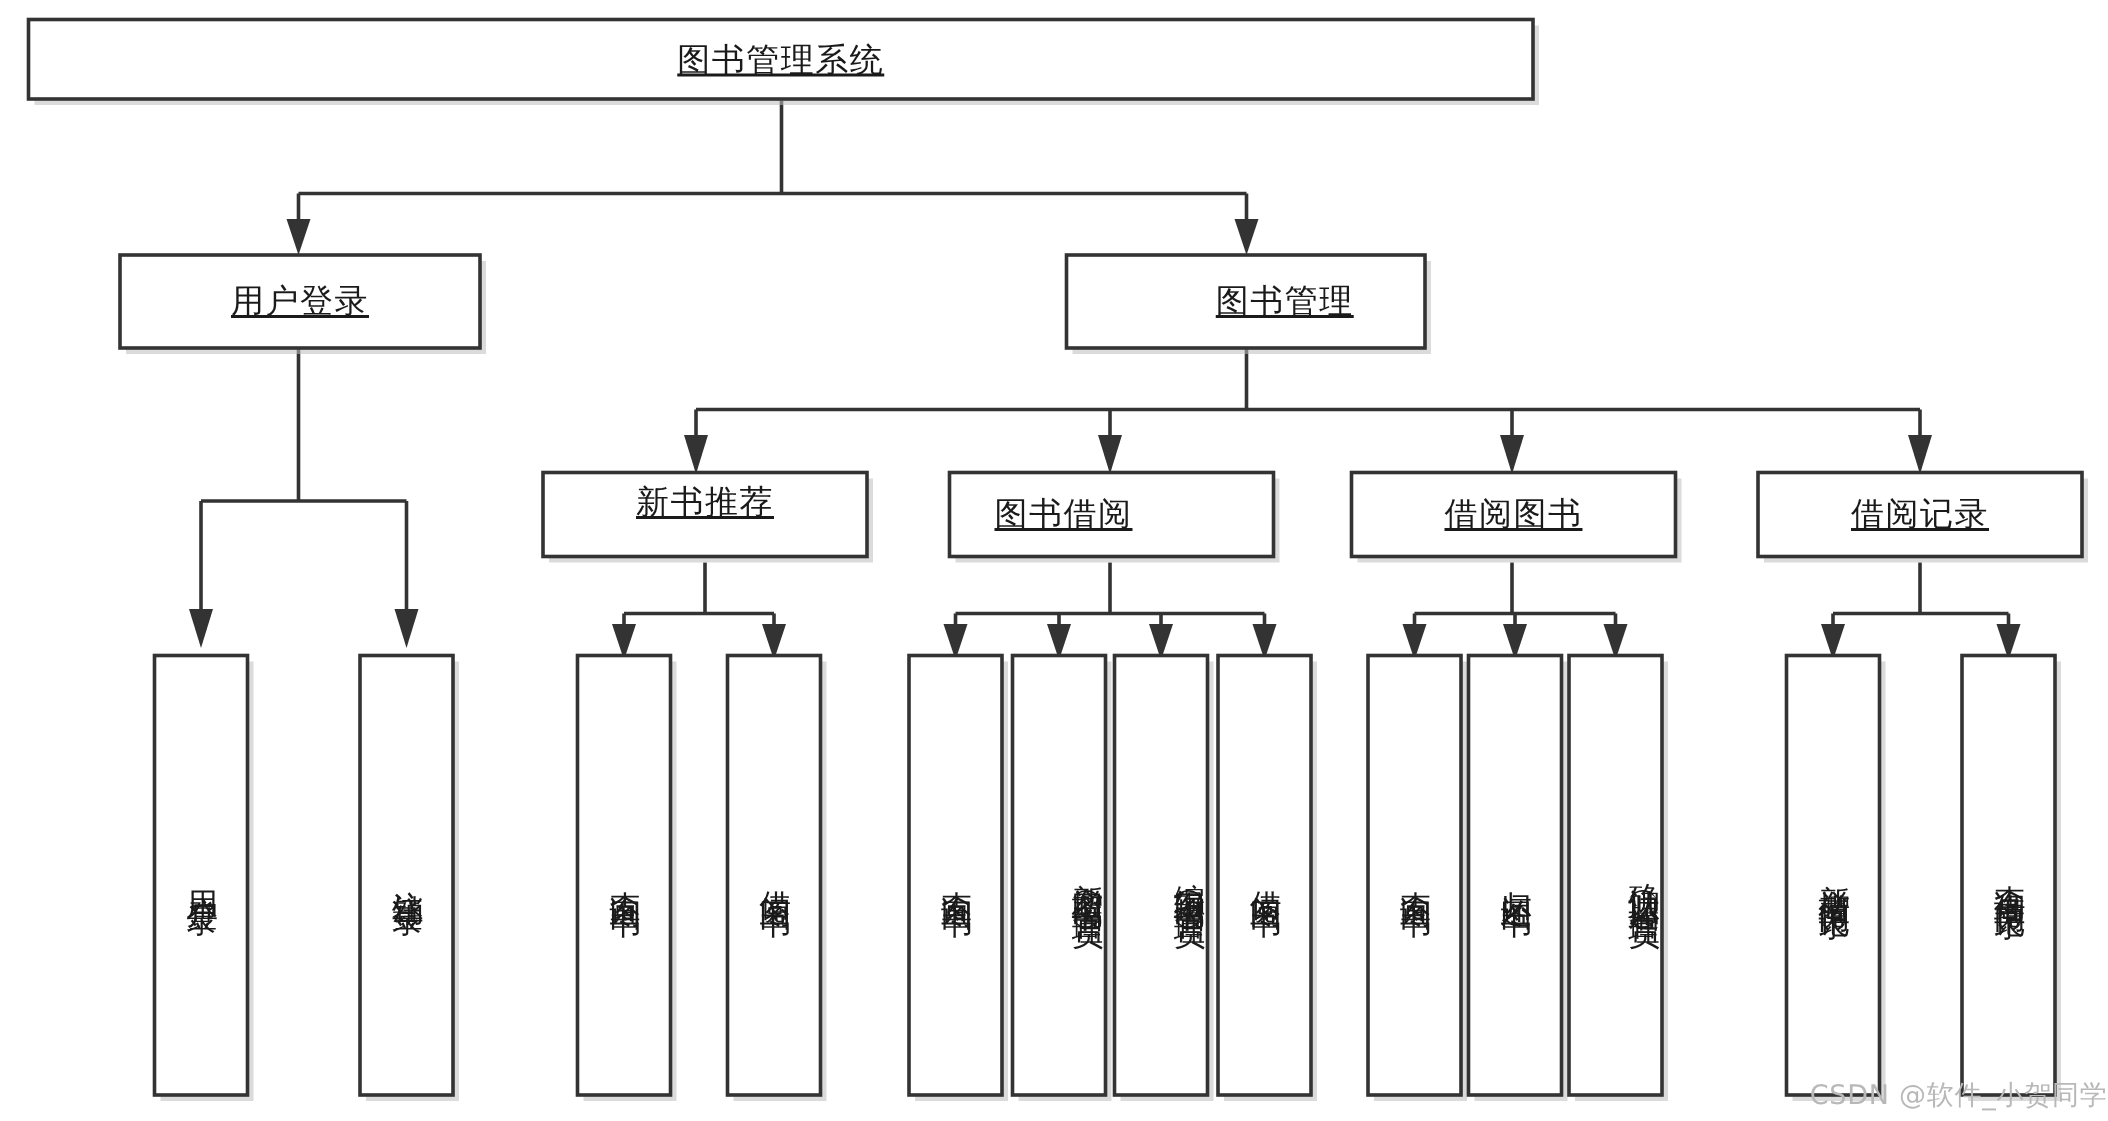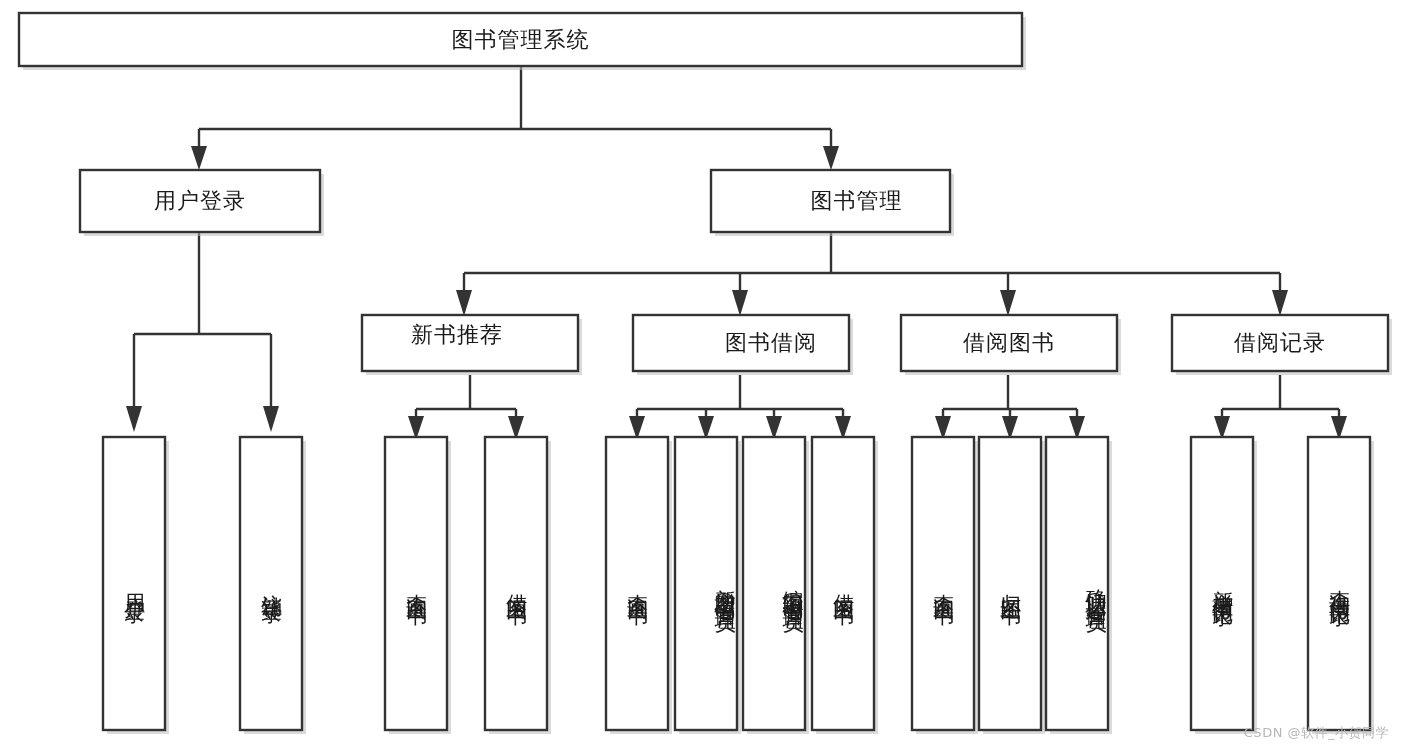--- a/index.html
+++ b/index.html
@@ -62,27 +62,28 @@
   .hlabel-wrap {
     position: absolute;
     display: flex;
     align-items: center;
     justify-content: center;
     font-size: 22px;
     color: #1a1a1a;
     font-family: "DejaVu Sans", "Liberation Sans", sans-serif;
     letter-spacing: 1px;
     pointer-events: none;
+    text-decoration: underline;
   }
   .watermark {
     position: absolute;
-    right: 16px;
+    right: 0;
     bottom: 5px;
     font-family: "DejaVu Sans", "Liberation Sans", sans-serif;
-    font-size: 13px;
+    font-size: 18px;
     color: #b8b8b8;
     letter-spacing: 0.5px;
     white-space: nowrap;
   }
 </style>
 </head>
 <body>
 
 <div id="diagram-root">
 
@@ -224,22 +225,22 @@
       <rect class="node-box-shadow" x="1312" y="441" width="62" height="293"></rect>
       <rect class="node-box" x="1308" y="437" width="62" height="293"></rect>
     </g>
   </svg>
 
   <div class="hlabel-wrap" style="left:19px; top:13px; width:1003px; height:53px;">图书管理系统</div>
 
   <div class="hlabel-wrap" style="left:80px; top:170px; width:240px; height:62px;">用户登录</div>
   <div class="hlabel-wrap" style="left:711px; top:170px; width:239px; height:62px;margin-left:26px;">图书管理</div>
 
-  <div class="hlabel-wrap" style="left:349px; top:315px; width:216px; height:40px;">新书推荐</div>
-  <div class="hlabel-wrap" style="left:663px; top:315px; width:216px; height:56px;">图书借阅</div>
+  <div class="hlabel-wrap" style="left:362px; top:315px; width:216px; height:40px;">新书推荐</div>
+  <div class="hlabel-wrap" style="left:601px; top:315px; width:216px; height:56px;">图书借阅</div>
   <div class="hlabel-wrap" style="left:901px; top:315px; width:216px; height:56px;">借阅图书</div>
   <div class="hlabel-wrap" style="left:1172px; top:315px; width:216px; height:56px;border-radius:23px;">借阅记录</div>
 
   <div class="vlabel-wrap" style="left:103px; top:437px; width:62px; height:293px;">用户登录</div>
   <div class="vlabel-wrap" style="left:240px; top:437px; width:62px; height:293px;">注销登录</div>
   <div class="vlabel-wrap" style="left:385px; top:437px; width:62px; height:293px;">查询图书</div>
   <div class="vlabel-wrap" style="left:485px; top:437px; width:62px; height:293px;">借阅图书</div>
   <div class="vlabel-wrap" style="left:606px; top:437px; width:62px; height:293px;">查询图书</div>
   <div class="vlabel-wrap" style="left:675px; top:437px; width:62px; height:293px; align-items:flex-start; padding-top:8px; box-sizing:border-box;">新增图书（管理员）</div>
   <div class="vlabel-wrap" style="left:743px; top:437px; width:62px; height:293px; align-items:flex-start; padding-top:8px; box-sizing:border-box;">编辑图书（管理员）</div>

